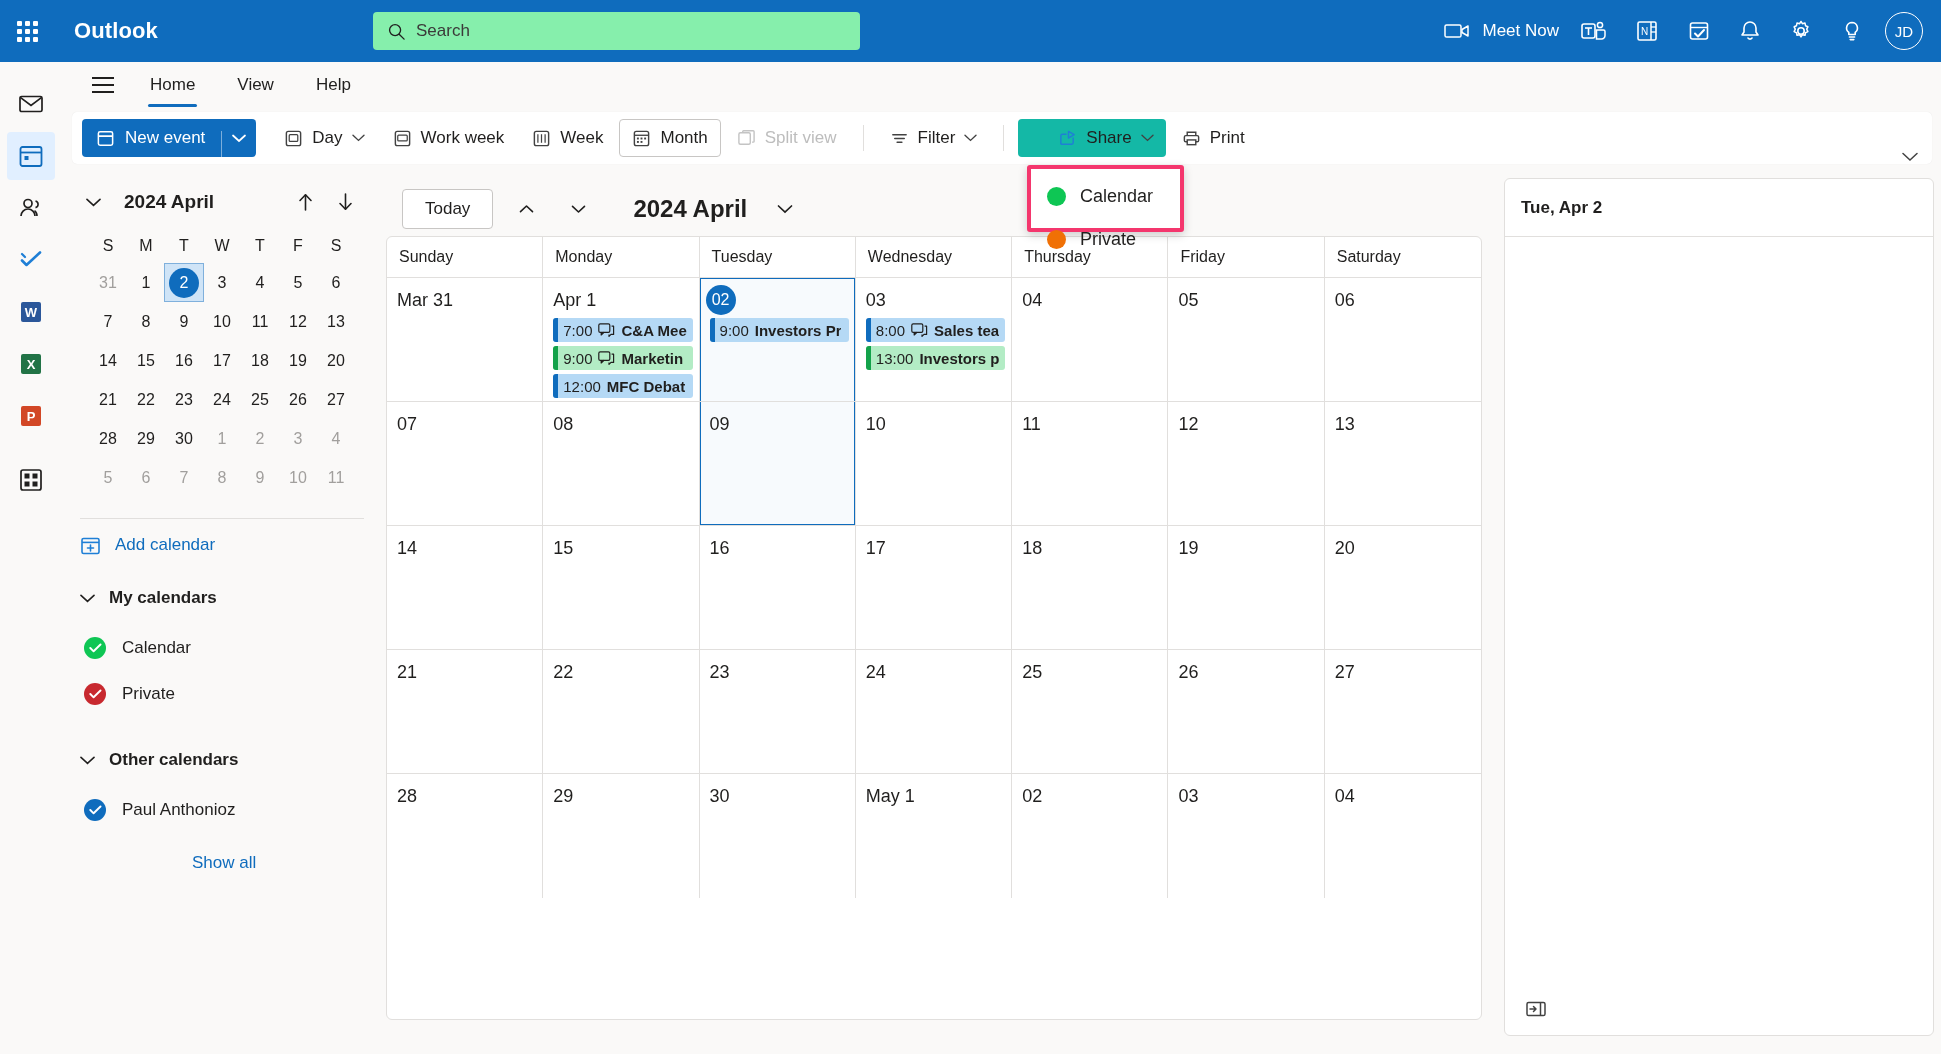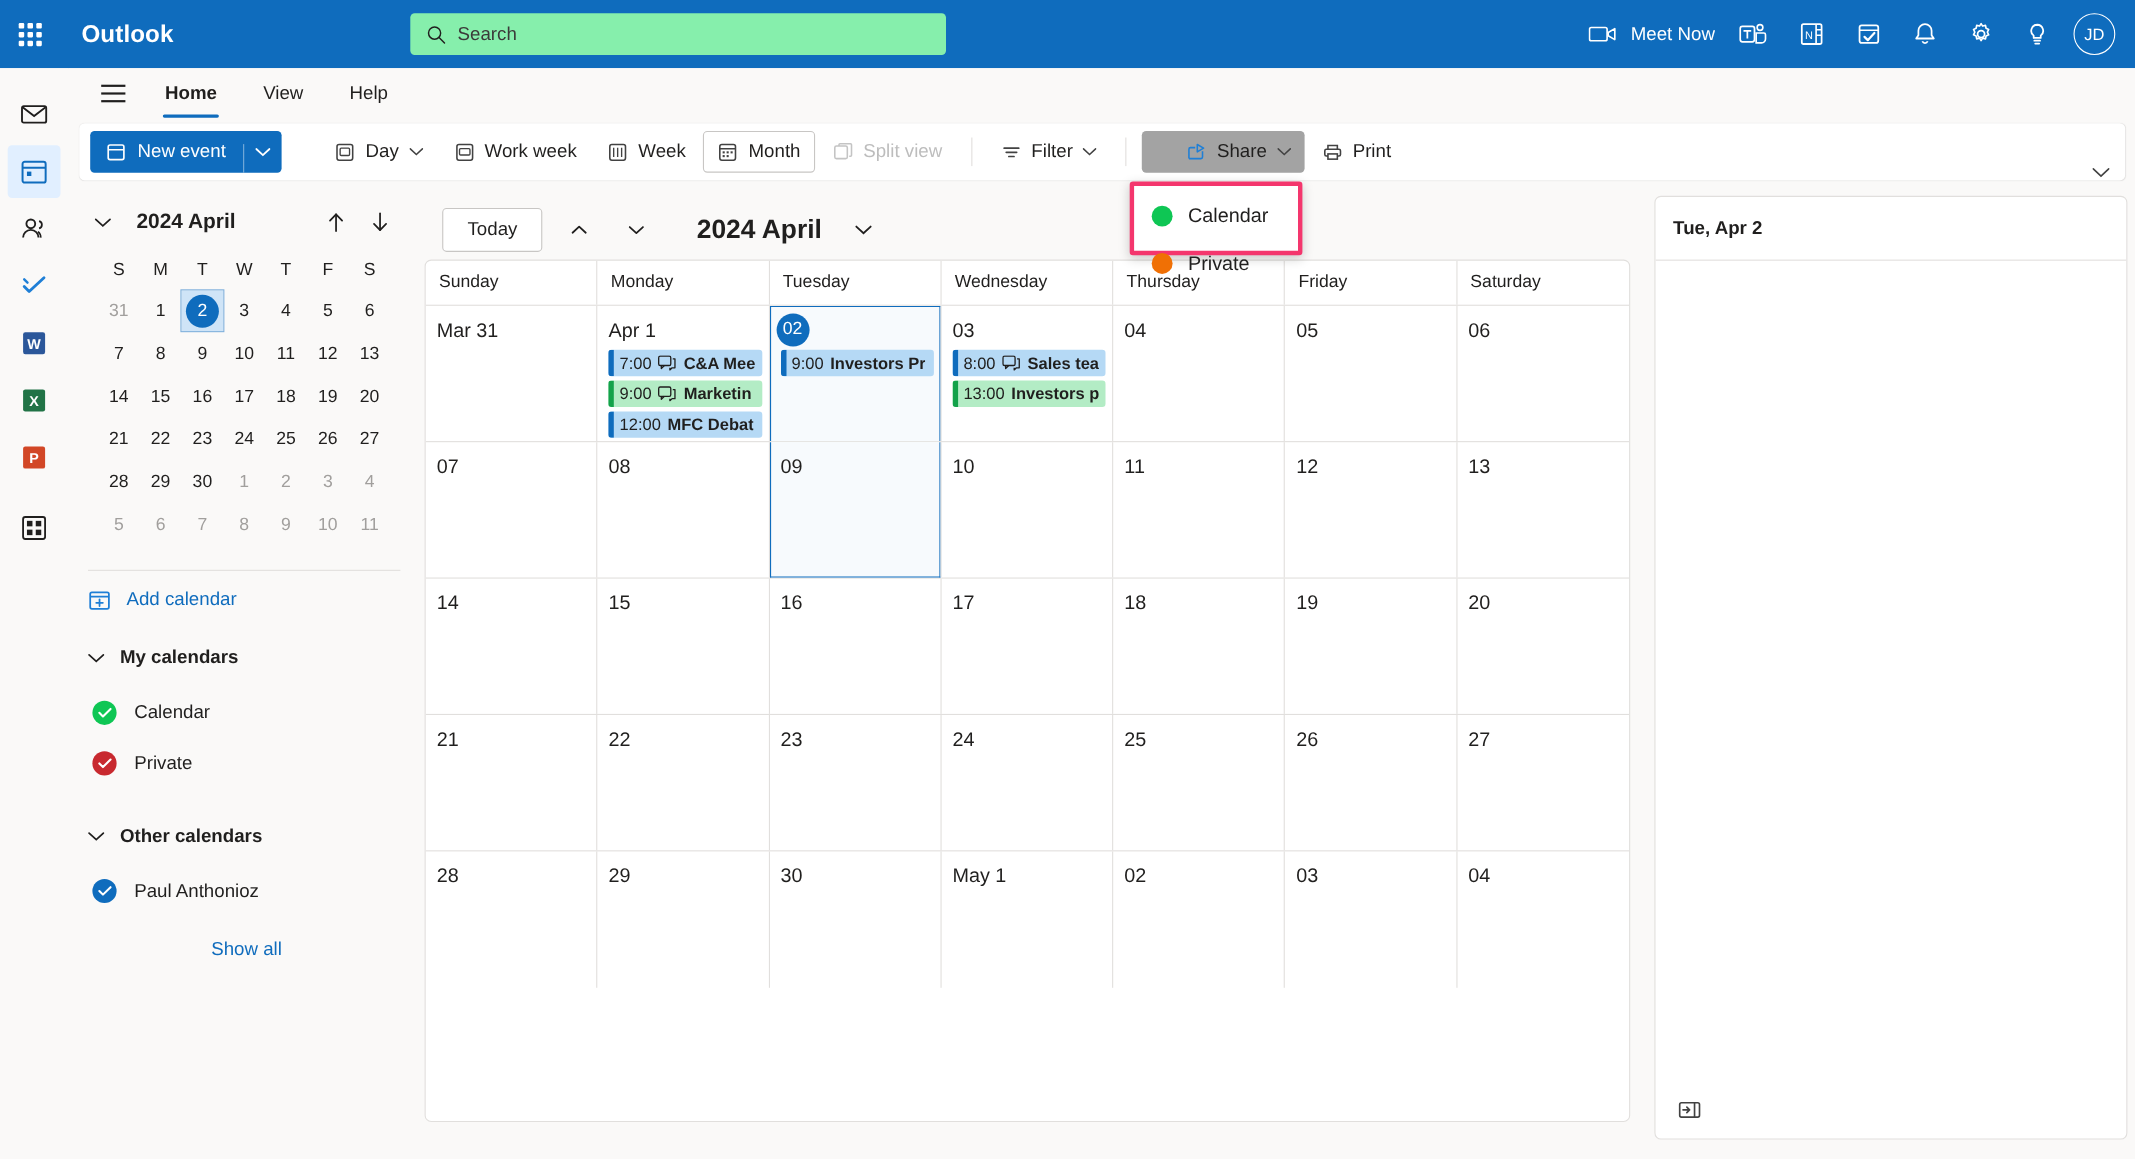--- a/index.html
+++ b/index.html
@@ -73,43 +73,43 @@
   .ribbon-tabs {
     position: absolute; left: 62px; top: 62px; width: 1879px; height: 46px;
     background: #faf9f8; display: flex; align-items: center; padding-left: 20px; gap: 4px;
   }
   .hamburger { width: 42px; height: 36px; display:flex; align-items:center; justify-content:center; cursor:pointer; }
   .hamburger span { display:block; width:22px; height:2px; background:#201f1e; box-shadow: 0 -7px 0 #201f1e, 0 7px 0 #201f1e; }
   .rtab {
     position: relative; padding: 6px 16px; font-size: 17px; color: #201f1e; cursor: pointer;
     margin-left: 6px;
   }
-  .rtab.active { font-weight: bold; }
+  .rtab.active { font-weight: normal; }
   .rtab.active::after {
     content: ''; position: absolute; left: 14px; right: 14px; bottom: -6px; height: 3px;
     background: #0f6cbd; border-radius: 2px;
   }
   .ribbon {
     position: absolute; left: 72px; top: 112px; width: 1860px; height: 52px;
     background: #fff; border-radius: 5px; display: flex; align-items: center;
     padding-left: 10px; gap: 4px; box-shadow: 0 0 1px rgba(0,0,0,.1);
   }
   .newevent {
     display: flex; align-items: flex-end; height: 38px; background: #0f6cbd; border-radius: 4px;
-    overflow: hidden; cursor: pointer; margin-right: 32px;
+    overflow: hidden; cursor: pointer; margin-right: 12px;
   }
   .newevent-main { display: flex; align-items: center; gap: 10px; padding: 0 16px 0 14px; height: 38px; color: #fff; font-size: 17px; }
   .newevent-split { width: 1px; height: 26px; background: rgba(255,255,255,.45); }
   .newevent-caret { width: 34px; height: 38px; display: flex; align-items: center; justify-content: center; }
   .tb-btn {
     display: flex; align-items: center; gap: 9px; height: 38px; padding: 0 12px;
     font-size: 17px; color: #201f1e; border-radius: 4px; cursor: pointer; white-space: nowrap;
   }
   .tb-btn.toggled { border: 1px solid #c8c6c4; background: #fff; }
-  .tb-btn.pressed { background: #a3a3a3; padding-left: 40px; }
+  .tb-btn.pressed { background: #14b8a6; padding-left: 40px; }
   .tb-btn.disabled { color: #bdbdbd; cursor: default; }
   .tb-sep { width: 1px; height: 26px; background: #e1dfdd; margin: 0 10px; }
   .collapse-chevron { position: absolute; right: 14px; bottom: 2px; cursor: pointer; }
 
   
   .share-menu {
     position: absolute; left: 1027px; top: 165px; width: 157px; height: 67px;
     background: #fff; border: 4px solid #f4366d; border-radius: 3px;
     z-index: 40; box-shadow: 0 3px 10px rgba(0,0,0,.18);
   }

